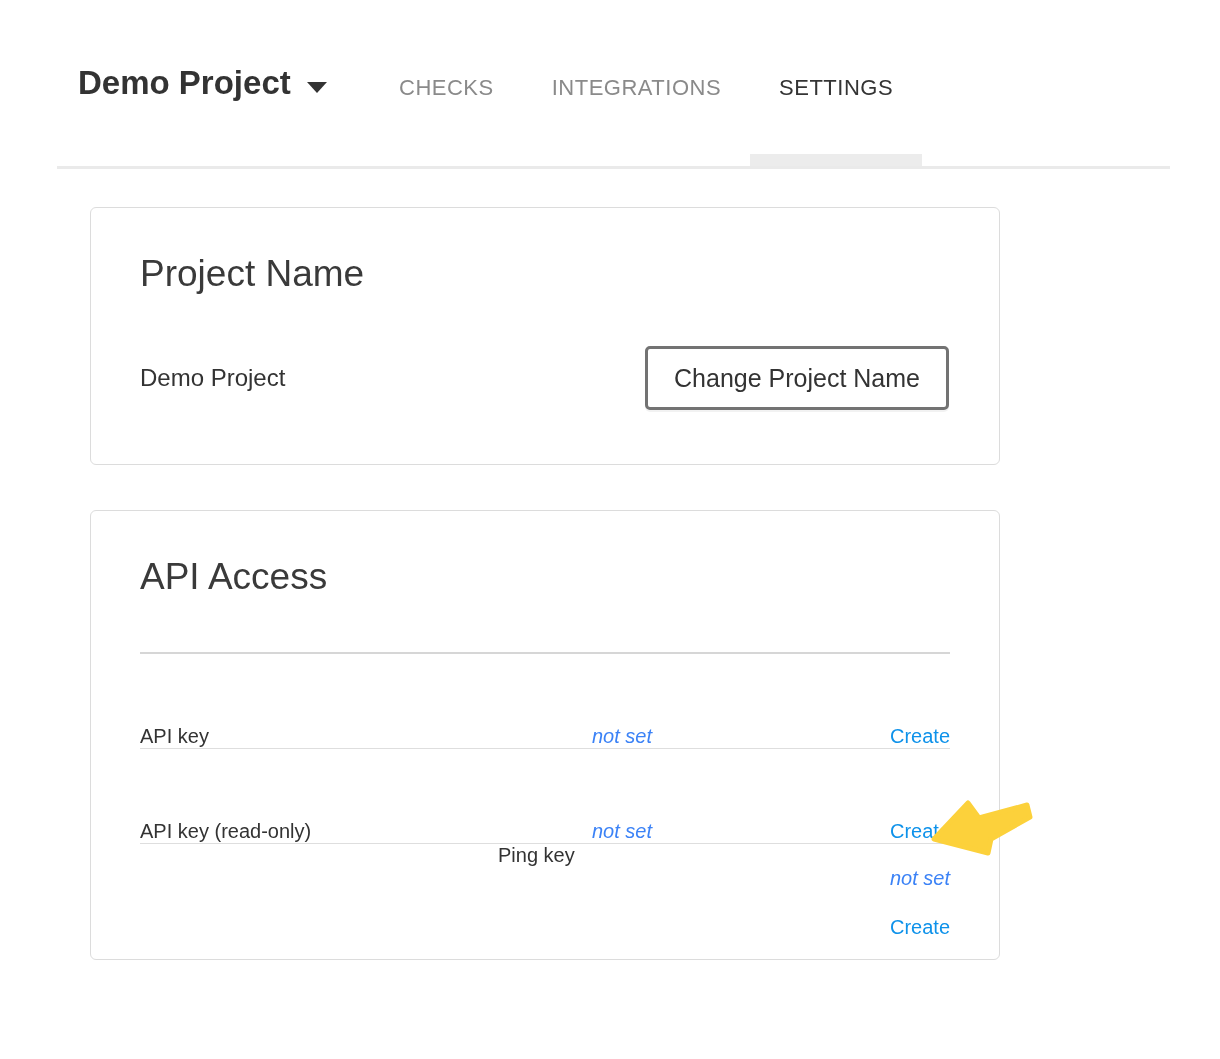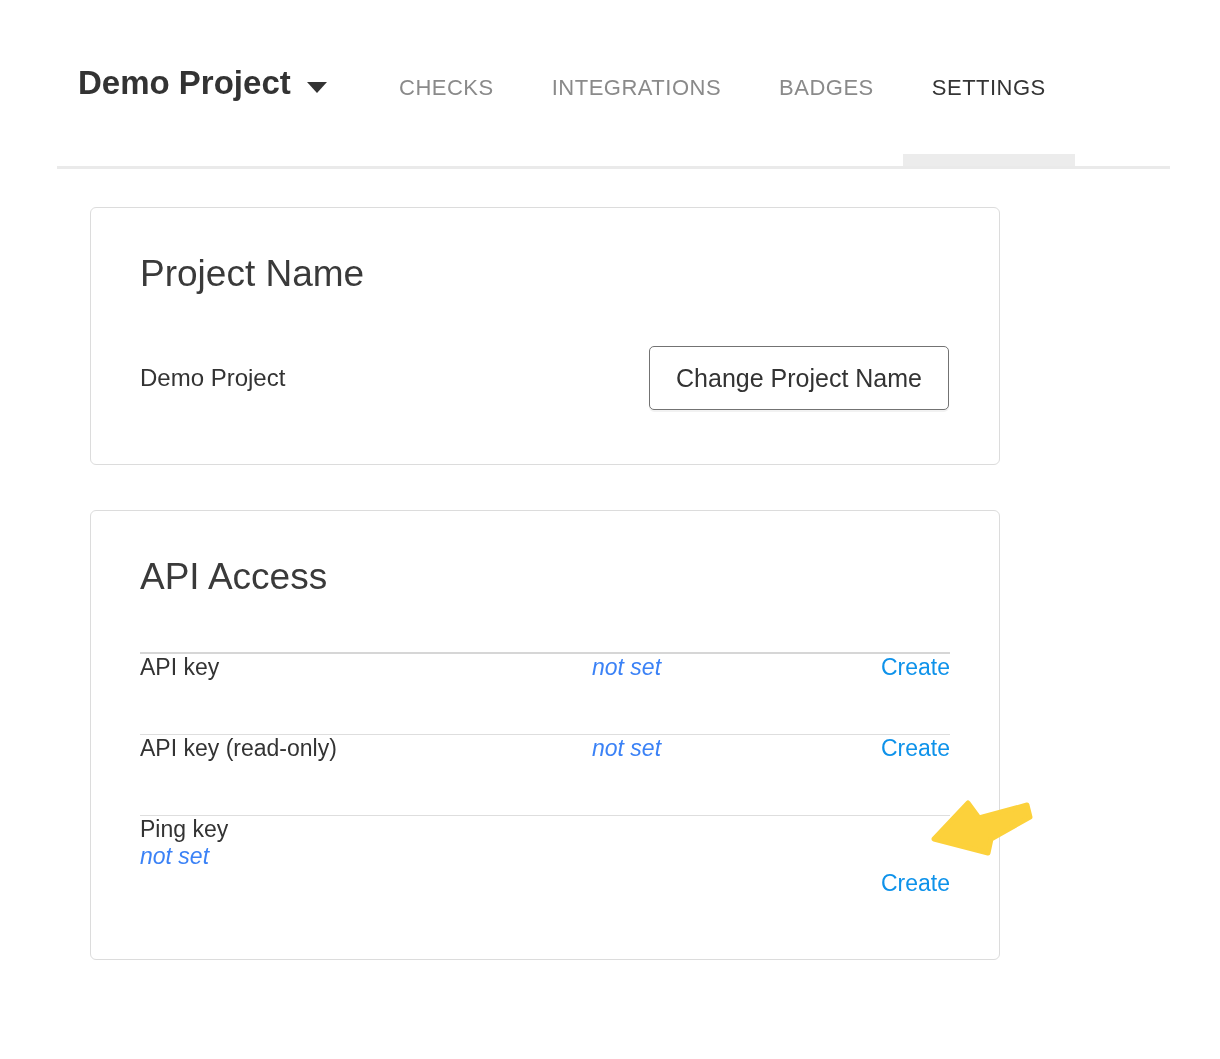--- a/index.html
+++ b/index.html
@@ -76,39 +76,39 @@
   .project-row {
     margin-top:50px;
     display:flex; align-items:center;
   }
   .project-name-text { font-size:24px; color:#333; }
   .btn-change {
     margin-left:auto; margin-right:1px;
     height:64px;
     padding:0 26px;
     background:#fff;
-    border:1px solid #737373;
+    border:3px solid #737373;
     border-radius:5px;
     font-family:"Liberation Sans", sans-serif;
     font-size:25px; color:#333;
     box-shadow:0 2px 0 rgba(0,0,0,0.05);
     cursor:pointer;
   }
 
   .card-api {
     margin-top:45px;
     height:450px;
     padding:44px 49px 0 49px;
   }
   .api-table { margin-top:53px; border-top:2px solid #d6d6d6; }
   .api-row {
-    display:flex; align-items:flex-start;
-    height:81px;
+    display:flex; align-items:flex-end;
+    height:95px;
     border-bottom:1px solid #dedede;
-    font-size:23px;
+    font-size:20px;
   }
   .api-row:last-child { border-bottom:none;flex-direction:column; }
   .api-label { width:452px; color:#333; }
   .api-value { flex:1; font-style:italic; color:#3b82f6; }
   .api-action { margin-left:auto; color:#0e92ea; cursor:pointer; text-decoration:none; }
 
   
   .annot-arrow {
     position:absolute;
     left:923px; top:790px;
@@ -123,21 +123,20 @@
 
   <div class="nav-wrap">
     <div class="nav-inner">
       <div class="brand">
         <span>Demo Project</span>
         <span class="caret"></span>
       </div>
       <div class="nav-items">
         <div class="nav-item">CHECKS</div>
         <div class="nav-item">INTEGRATIONS</div>
-        <div class="nav-item">BADGES</div>
         <div class="nav-item active">SETTINGS</div>
       </div>
     </div>
   </div>
 
   <div class="card card-project">
     <div class="card-title">Project Name</div>
     <div class="project-row">
       <span class="project-name-text">Demo Project</span>
       <button class="btn-change">Change Project Name</button>

